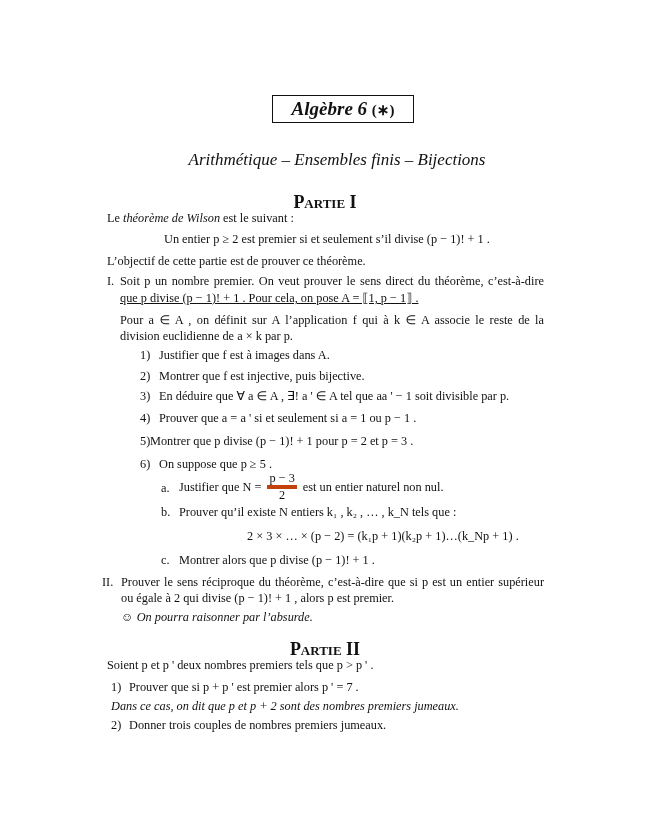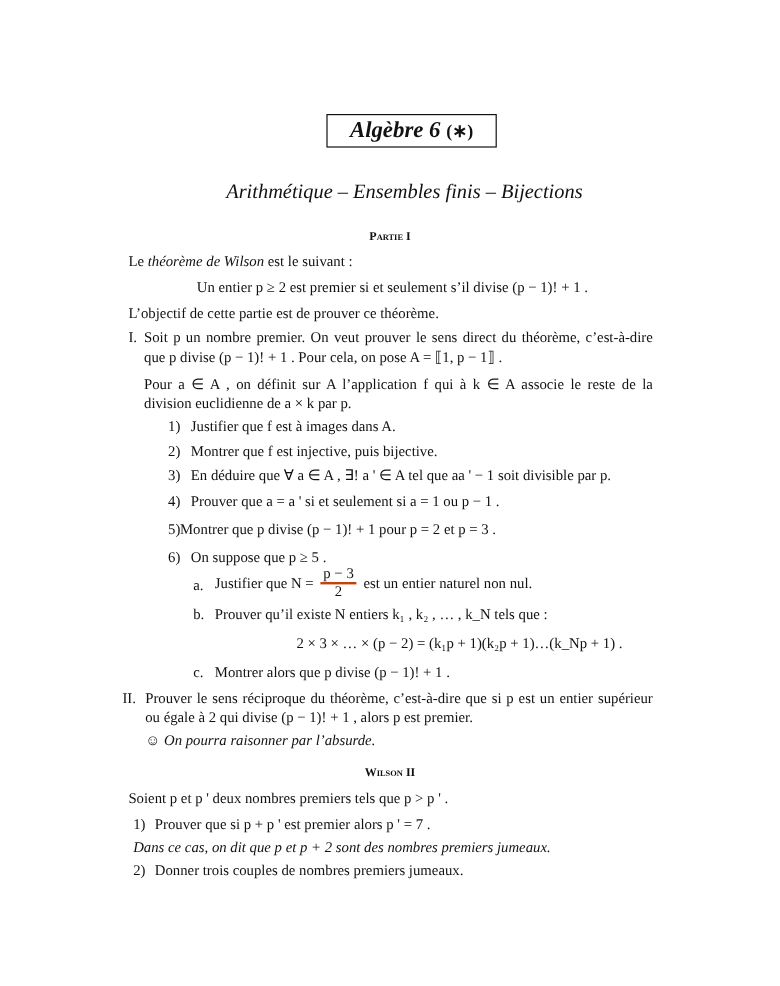--- a/index.html
+++ b/index.html
@@ -8,25 +8,25 @@
       font-family: "Liberation Serif", serif; color: #111; font-size: 12.3px;
     }
     .abs { position: absolute; white-space: nowrap; }
     .title-box {
       position: absolute; left: 256px; top: 95px; width: 140px; height: 26px;
       border: 1px solid #111; text-align: center; line-height: 26px;
       font-size: 19px; font-weight: bold; font-style: italic; margin-left: 16px;
     }
     .title-box .star { font-style: normal; font-size: 15px; font-weight: bold; }
     .subtitle { left: 12px; width: 650px; top: 150px; text-align: center; font-style: italic; font-size: 17px; }
-    .partie { left: 0; width: 650px; text-align: center; font-weight: bold; font-size: 10px; font-variant: small-caps; }
+    .partie { left: 0; width: 650px; text-align: center; font-weight: bold; font-size: 18px; font-variant: small-caps; }
     .justify { text-align: justify; text-align-last: justify; white-space: normal; }
     i, .it { font-style: italic; }
     .frac { display: inline-block; vertical-align: middle; text-align: center; line-height: 13px; }
-    .frac .num { display: block; border-bottom: 2px solid #c2410c; padding: 0 2px; }
+    .frac .num { display: block; border-bottom: 4px solid #c2410c; padding: 0 2px; }
     .frac .den { display: block; }
   </style>
 </head>
 <body>
 
 <div class="title-box">
   <span>Algèbre 6</span>
   <span class="star">(∗)</span>
 </div>
 
@@ -37,21 +37,21 @@
 <div class="abs" style="left:107px; top:211px;">
   <span>Le </span><i>théorème de Wilson</i><span> est le suivant :</span>
 </div>
 
 <div class="abs" style="left:164px; top:232px;">Un entier  p ≥ 2  est premier si et seulement s’il divise  (p − 1)! + 1 .</div>
 
 <div class="abs" style="left:107px; top:254px;">L’objectif de cette partie est de prouver ce théorème.</div>
 
 <div class="abs" style="left:107px; top:274px;">I.</div>
 <div class="abs justify" style="left:120px; top:274px; width:424px;">Soit p un nombre premier. On veut prouver le sens direct du théorème, c’est-à-dire</div>
-<div class="abs" style="left:120px; top:291px;">que p divise  (p − 1)! + 1 . Pour cela, on pose  A = ⟦1, p − 1⟧ .</div>
+<div class="abs" style="left:120px; top:291px;text-decoration:underline;">que p divise  (p − 1)! + 1 . Pour cela, on pose  A = ⟦1, p − 1⟧ .</div>
 <div class="abs justify" style="left:120px; top:313px; width:424px;">Pour  a ∈ A ,  on  définit  sur  A  l’application  f  qui  à  k ∈ A  associe  le  reste  de  la</div>
 <div class="abs" style="left:120px; top:329px;">division euclidienne de  a × k  par p.</div>
 
 <div class="abs" style="left:140px; top:348px;">1)</div>
 <div class="abs" style="left:159px; top:348px;">Justifier que f est à images dans A.</div>
 
 <div class="abs" style="left:140px; top:369px;">2)</div>
 <div class="abs" style="left:159px; top:369px;">Montrer que f est injective, puis bijective.</div>
 
 <div class="abs" style="left:140px; top:389px;">3)</div>
@@ -84,21 +84,21 @@
 <div class="abs" style="left:179px; top:553px;">Montrer alors que p divise  (p − 1)! + 1 .</div>
 
 <div class="abs" style="left:102px; top:575px;">II.</div>
 <div class="abs justify" style="left:121px; top:575px; width:423px;">Prouver le sens réciproque du théorème, c’est-à-dire que si p est un entier supérieur</div>
 <div class="abs" style="left:121px; top:591px;">ou égale à 2 qui divise  (p − 1)! + 1 , alors p est premier.</div>
 <div class="abs" style="left:121px; top:610px;">
   <span>☺</span>
   <i>On pourra raisonner par l’absurde.</i>
 </div>
 
-<div class="abs partie" style="top:639px;">Wilson II</div>
+<div class="abs partie" style="top:639px;">Partie II</div>
 
 <div class="abs" style="left:107px; top:658px;">Soient p et  p '  deux nombres premiers tels que  p &gt; p ' .</div>
 
 <div class="abs" style="left:111px; top:680px;">1)</div>
 <div class="abs" style="left:129px; top:680px;">Prouver que si  p + p '  est premier alors  p ' = 7 .</div>
 
 <div class="abs it" style="left:111px; top:699px;">Dans ce cas, on dit que p et  p + 2  sont des nombres premiers jumeaux.</div>
 
 <div class="abs" style="left:111px; top:718px;">2)</div>
 <div class="abs" style="left:129px; top:718px;">Donner trois couples de nombres premiers jumeaux.</div>

